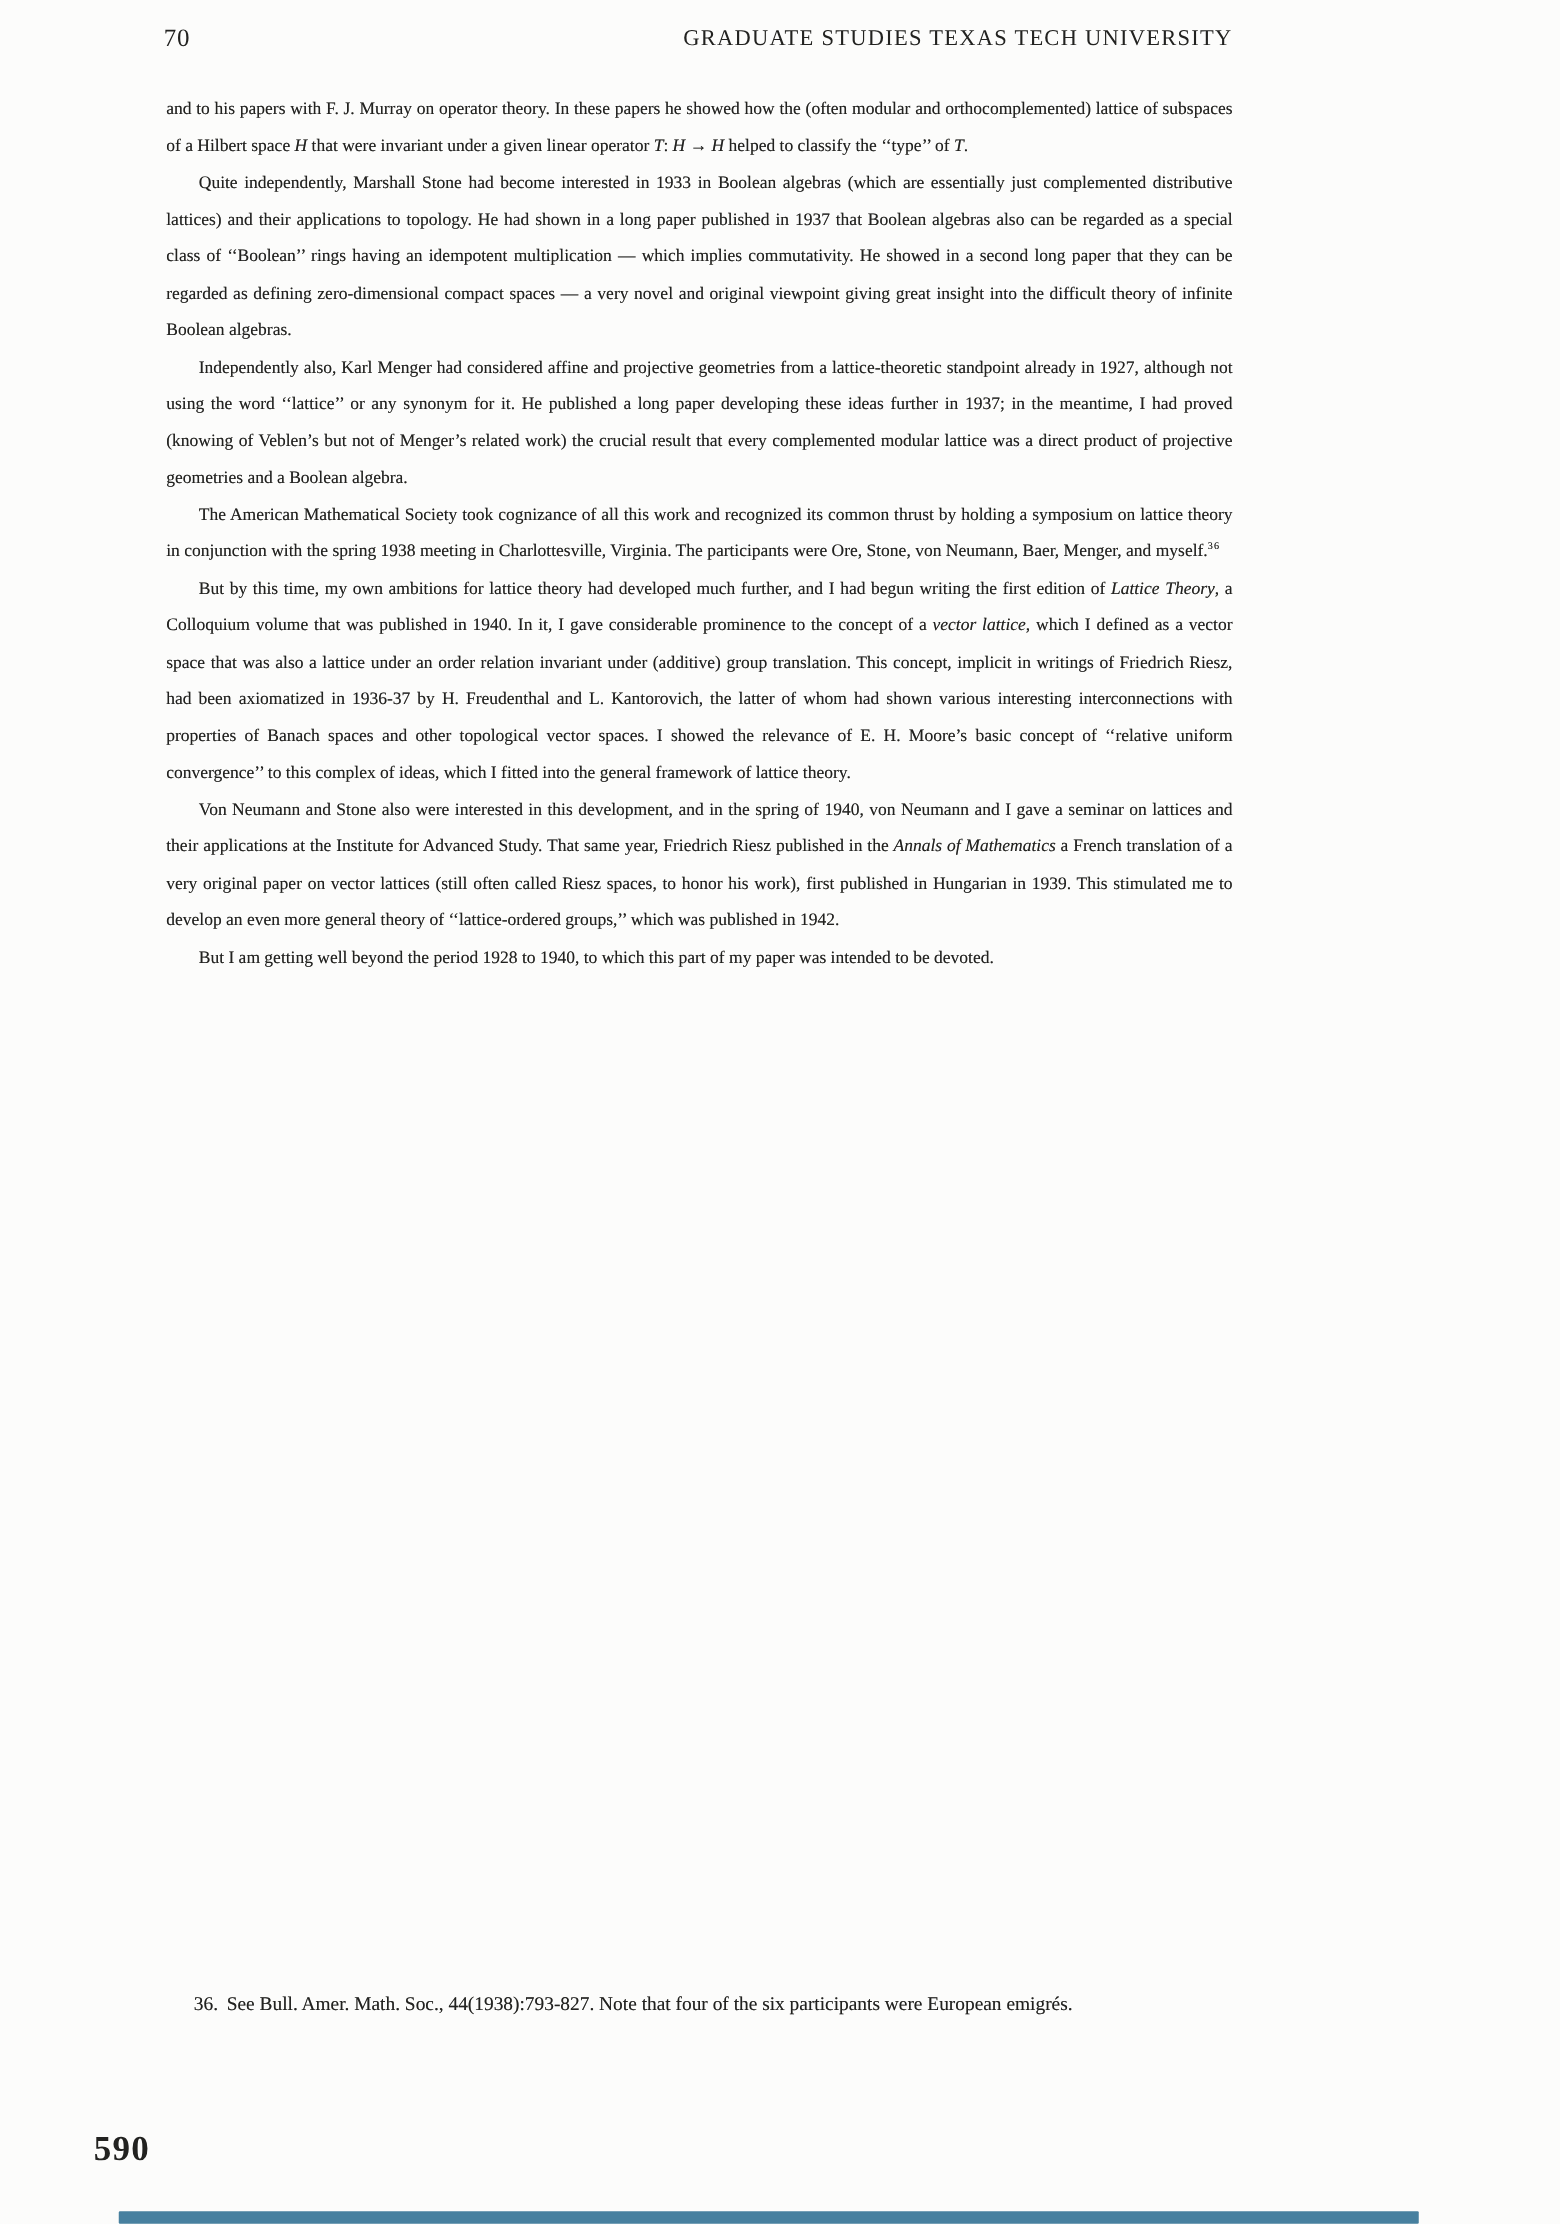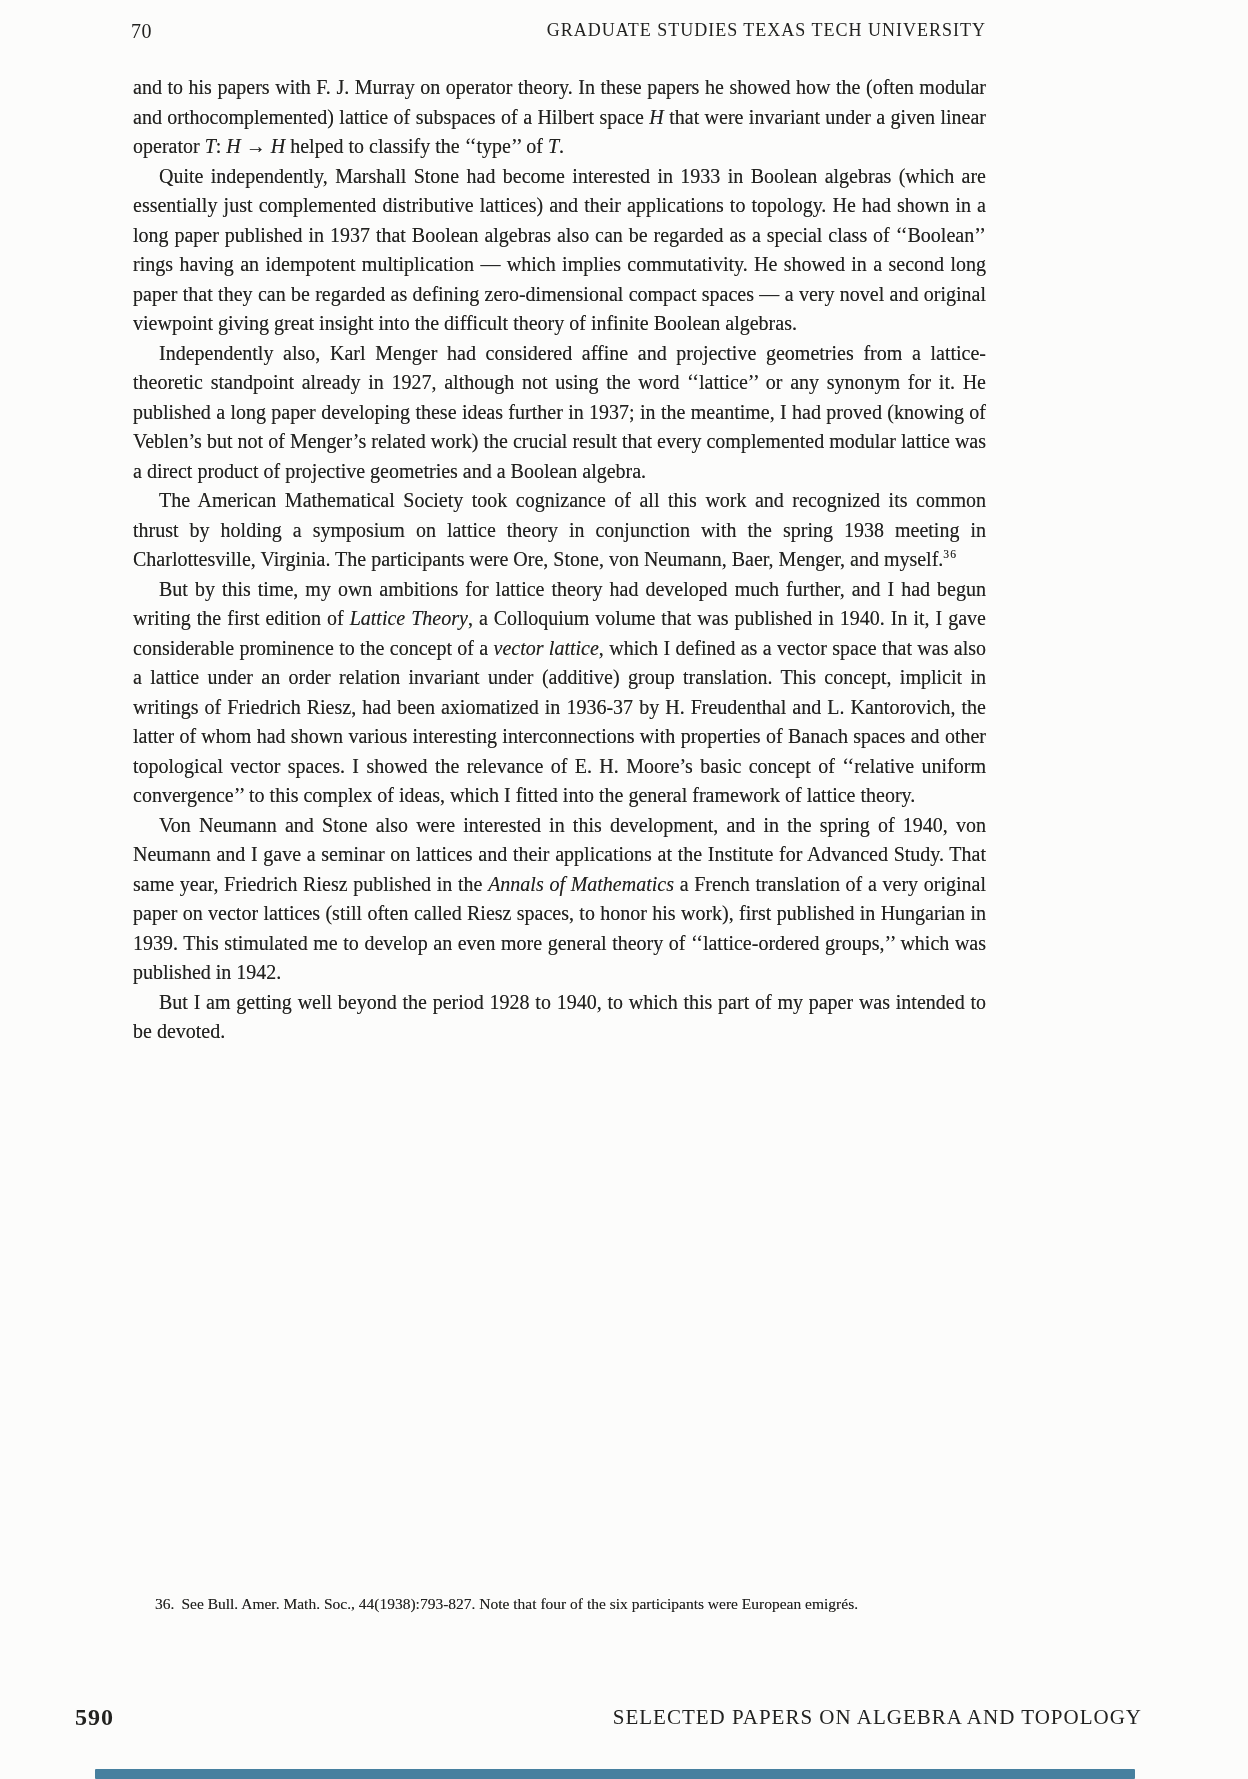--- a/index.html
+++ b/index.html
@@ -23,21 +23,21 @@
     position:absolute;left:0;top:2px;
     font-size:20px;letter-spacing:0.5px;
   }
   .header .runhead{
     position:absolute;right:0;top:2px;
     font-size:18px;letter-spacing:1px;white-space:nowrap;
   }
   
   .bodytext{
     position:absolute;top:73px;left:133px;width:853px;
-    font-size:20px;line-height:29.5px;
+    font-size:14px;line-height:29.5px;
     text-align:justify;
     text-shadow:0 0 0.5px rgba(45,45,42,0.55);
   }
   .bodytext p{margin:0;}
   .bodytext p.indent{text-indent:26px;}
   .bodytext sup{
     font-size:0.58em;
     vertical-align:super;
     line-height:0;
     letter-spacing:1px;
@@ -46,21 +46,21 @@
   .footnote{
     position:absolute;top:1594px;left:155px;width:830px;
     font-size:15.5px;line-height:20px;
     text-shadow:0 0 0.4px rgba(45,45,42,0.5);
   }
   .footnote .fn-label{margin-right:7px;margin-top:21px;}
   
   .footer{position:absolute;top:1702px;left:75px;right:106px;height:34px;}
   .footer .pagenum{
     position:absolute;left:0;top:2px;
-    font-size:24px;font-weight:bold;letter-spacing:1px;
+    font-size:28px;font-weight:bold;letter-spacing:1px;
   }
   .footer .runfoot{
     position:absolute;right:0;top:3px;
     font-size:21px;letter-spacing:1px;white-space:nowrap;
   }
   
   .scan-bar{
     position:absolute;left:95px;top:1769px;width:1040px;height:10px;
     background:var(--bar);
     border-radius:1px;
@@ -85,18 +85,17 @@
       <p class="indent"><span>Von Neumann and Stone also were interested in this development, and in the spring of 1940, von Neumann and I gave a seminar on lattices and their applications at the Institute for Advanced Study. That same year, Friedrich Riesz published in the </span><i>Annals of Mathematics</i><span> a French translation of a very original paper on vector lattices (still often called Riesz spaces, to honor his work), first published in Hungarian in 1939. This stimulated me to develop an even more general theory of ‘‘lattice-ordered groups,’’ which was published in 1942.</span></p>
       <p class="indent"><span>But I am getting well beyond the period 1928 to 1940, to which this part of my paper was intended to be devoted.</span></p>
     </div>
 
   <div class="footnote">
     <span class="fn-label">36.</span><span>See Bull. Amer. Math. Soc., 44(1938):793-827. Note that four of the six participants were European emigrés.</span>
   </div>
 
   <div class="footer">
     <span class="pagenum">590</span>
-    <span class="runfoot">SELECTED PAPERS ON ALGEBRA AND TOPOLOGY</span>
   </div>
 
   <div class="scan-bar"></div>
 
 </div>
 
 </body></html>

